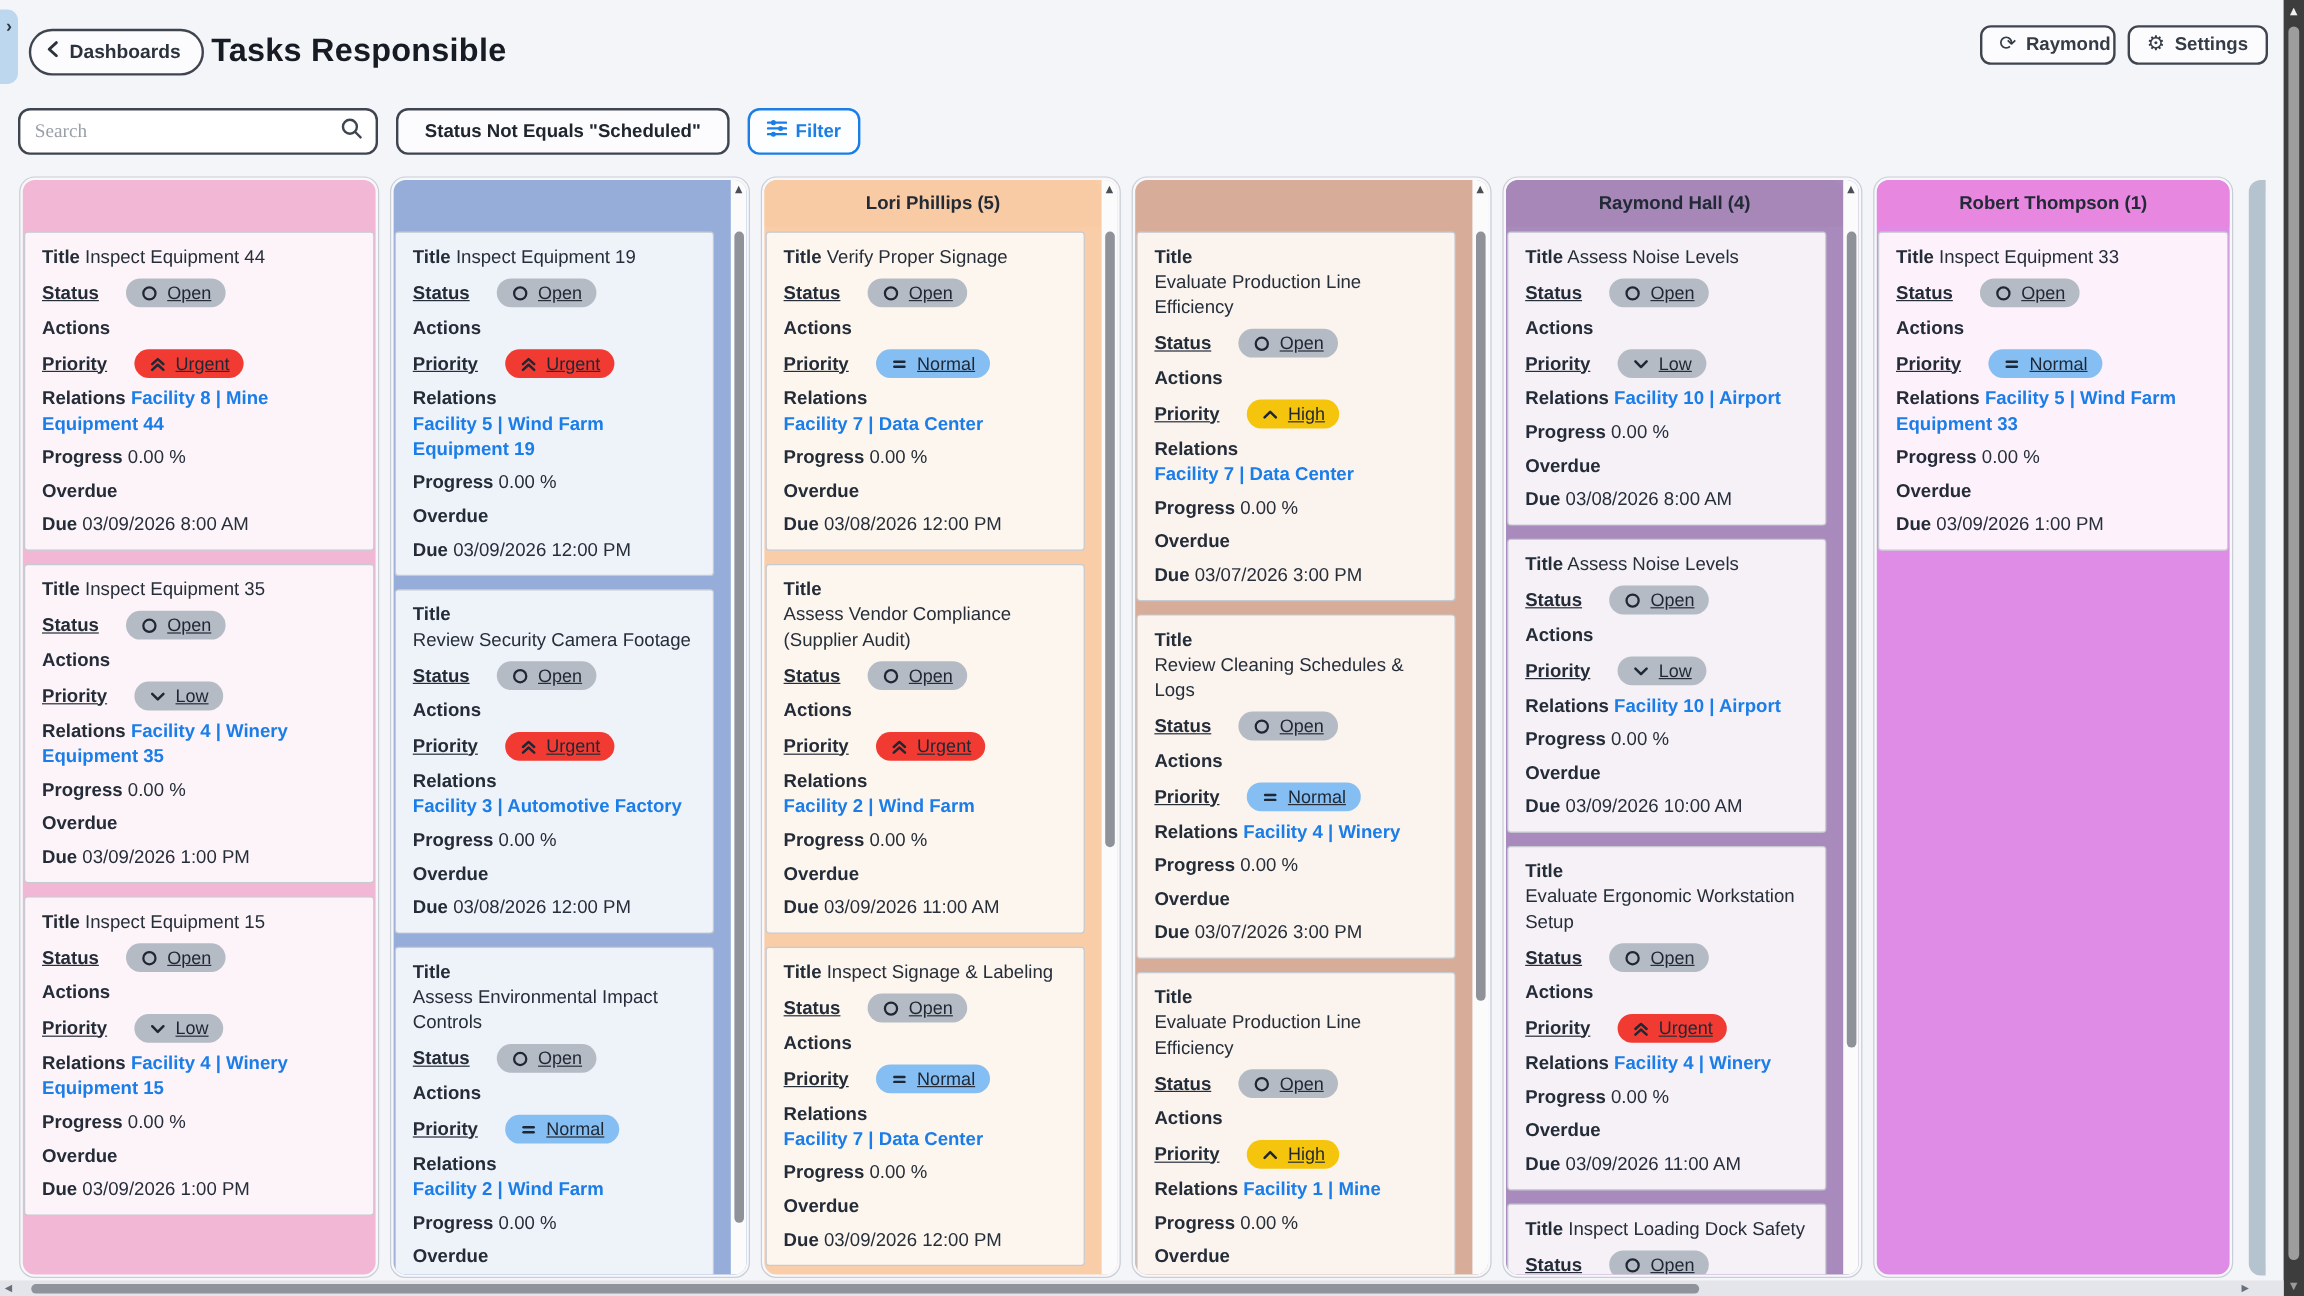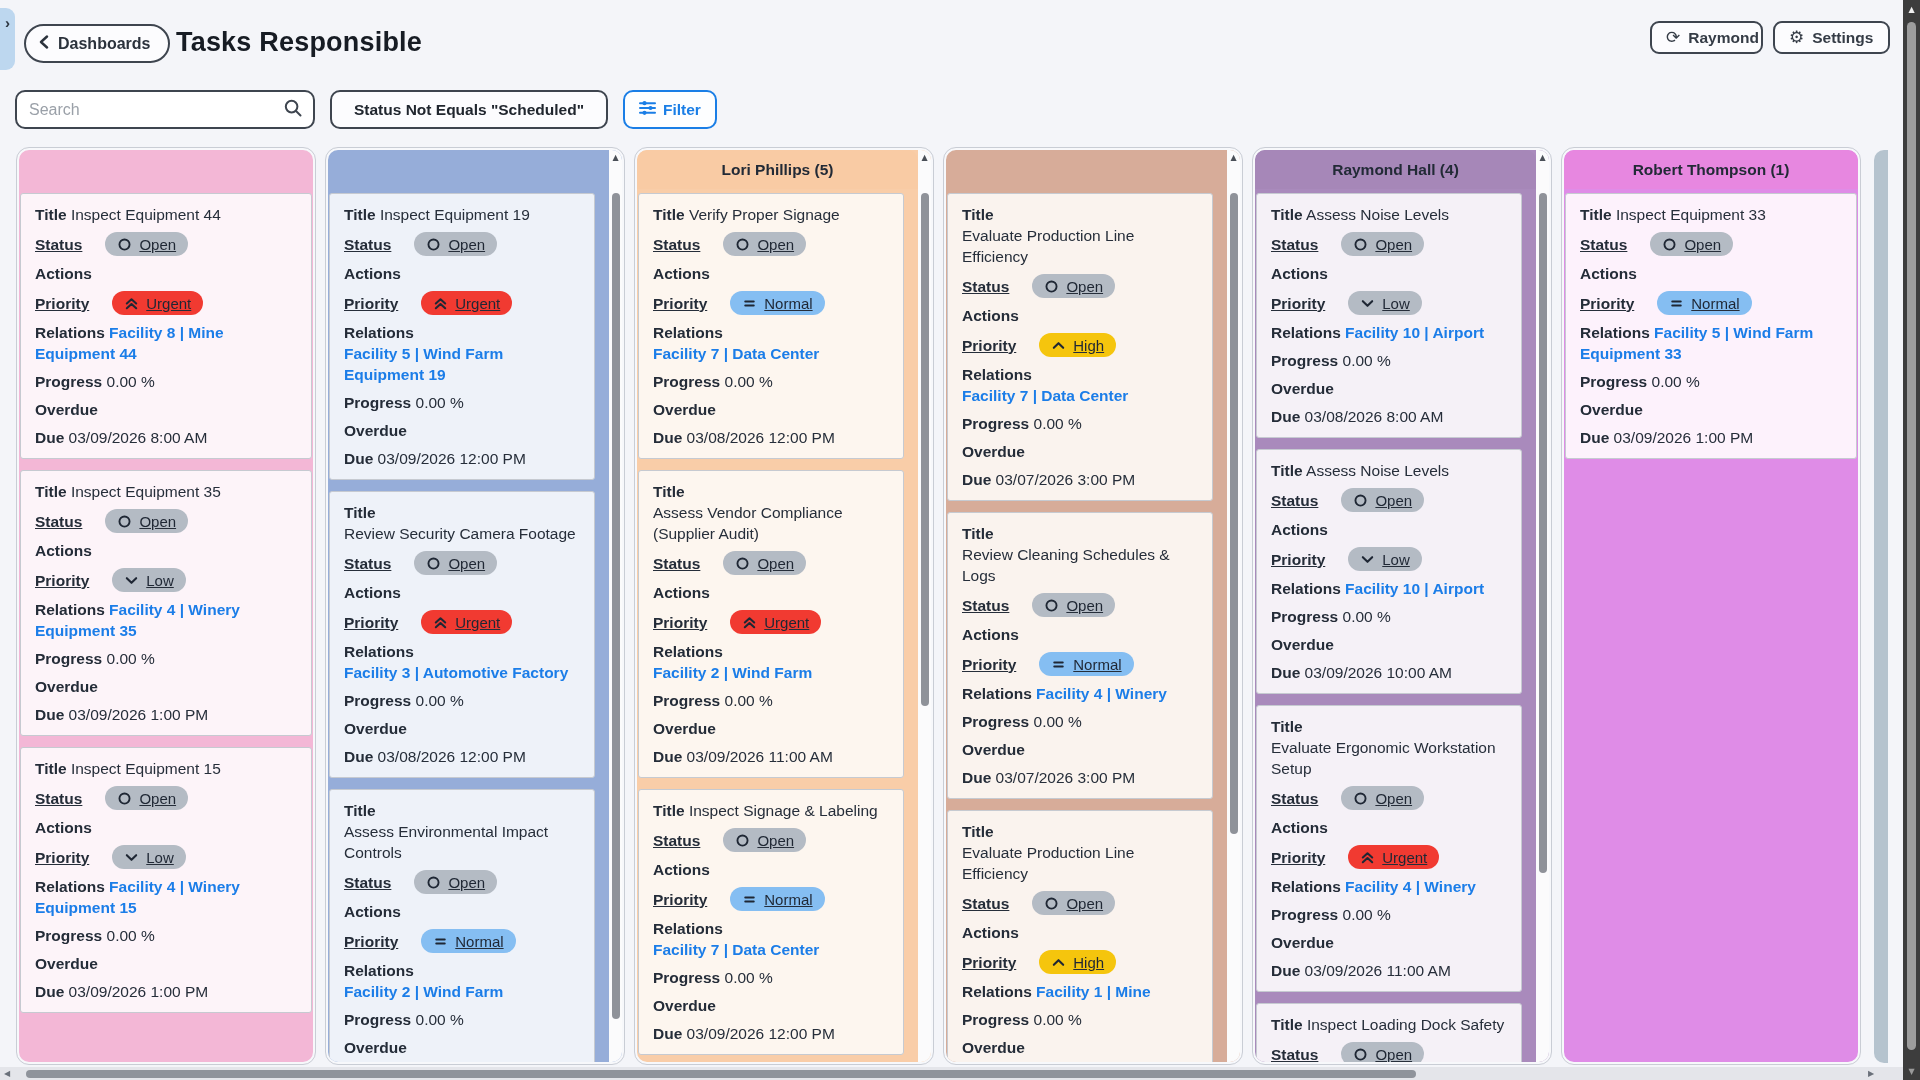--- a/index.html
+++ b/index.html
@@ -18,21 +18,21 @@
     background:#fcfcfe; border:2px solid #3e454f; border-radius:9px;
     display:flex; align-items:center; gap:8px; font-size:15.5px; font-weight:bold; color:#353c46; cursor:pointer; }
   #refresh-btn { left:1650px; width:113px; }
   #settings-btn { left:1773px; width:117px; }
   .glyph-icon { font-family:"DejaVu Sans",sans-serif; font-weight:normal; font-size:17px; line-height:1; }
 
   #search-box { position:absolute; left:15px; top:90px; width:300px; height:39px;
     background:#fff; border:2px solid #3e454f; border-radius:10px;
     display:flex; align-items:center; padding:0 10px 0 12px; }
   #search-box input { flex:1; border:none; outline:none; font-size:16px; color:#262e3a;
-    font-family:Liberation Sans, sans-serif; background:transparent; }
+    font-family:Liberation Serif, serif; background:transparent; }
   #search-box input::placeholder { color:#9aa0a8; }
   #filter-chip { position:absolute; left:330px; top:90px; width:278px; height:39px;
     background:#fcfcfe; border:2px solid #3e454f; border-radius:10px;
     display:flex; align-items:center; justify-content:center;
     font-size:15.5px; font-weight:bold; color:#20262e; cursor:pointer; }
   #filter-btn { position:absolute; left:623px; top:90px; height:39px; padding:0 14px;
     background:#fdfeff; border:2px solid #1a7ee6; border-radius:10px;
     display:flex; align-items:center; gap:7px; font-size:15.5px; font-weight:bold; color:#1a7ee6; cursor:pointer; }
 
   

